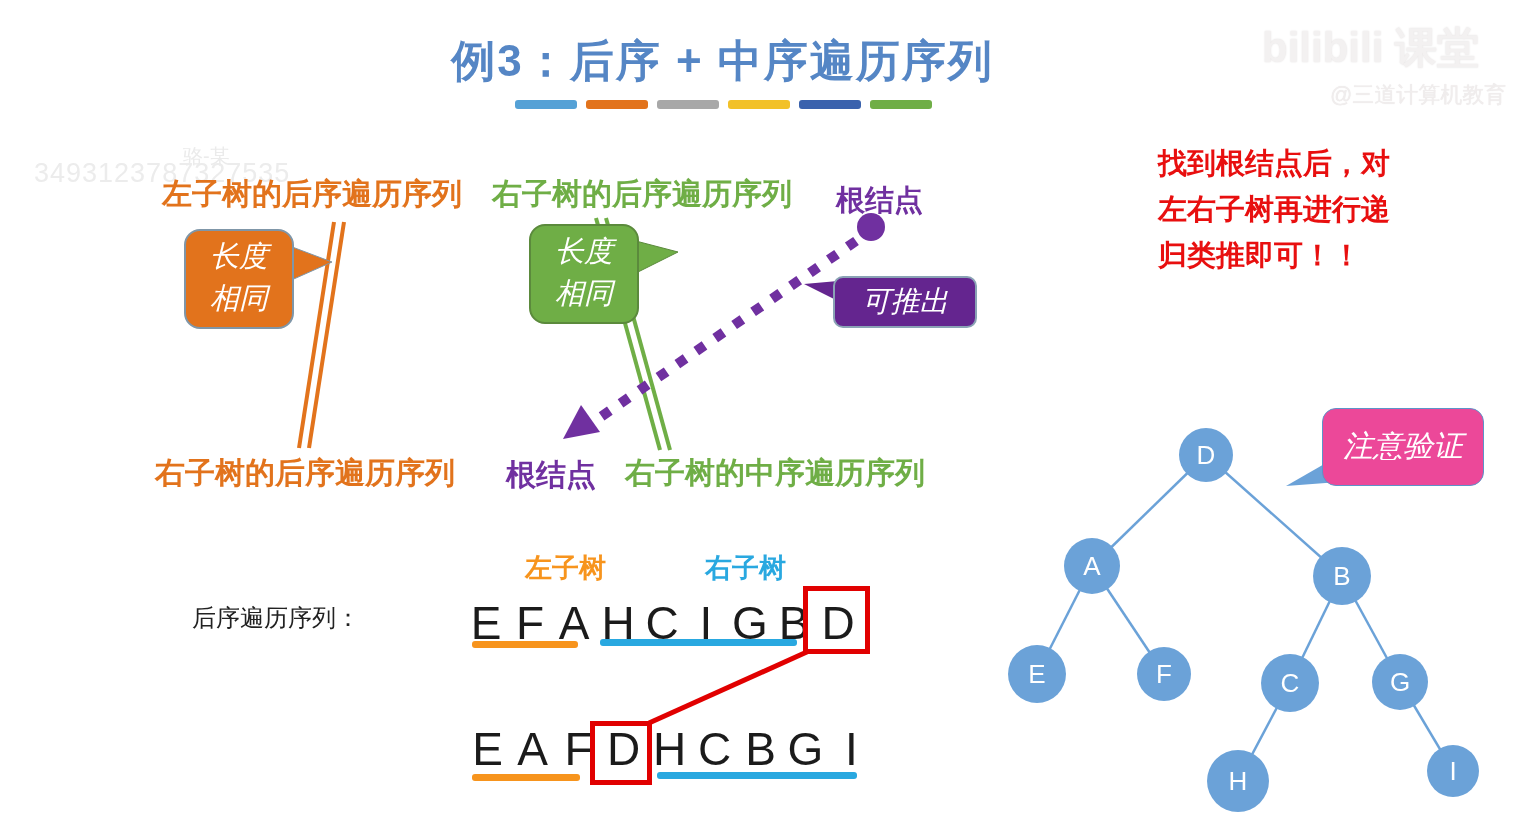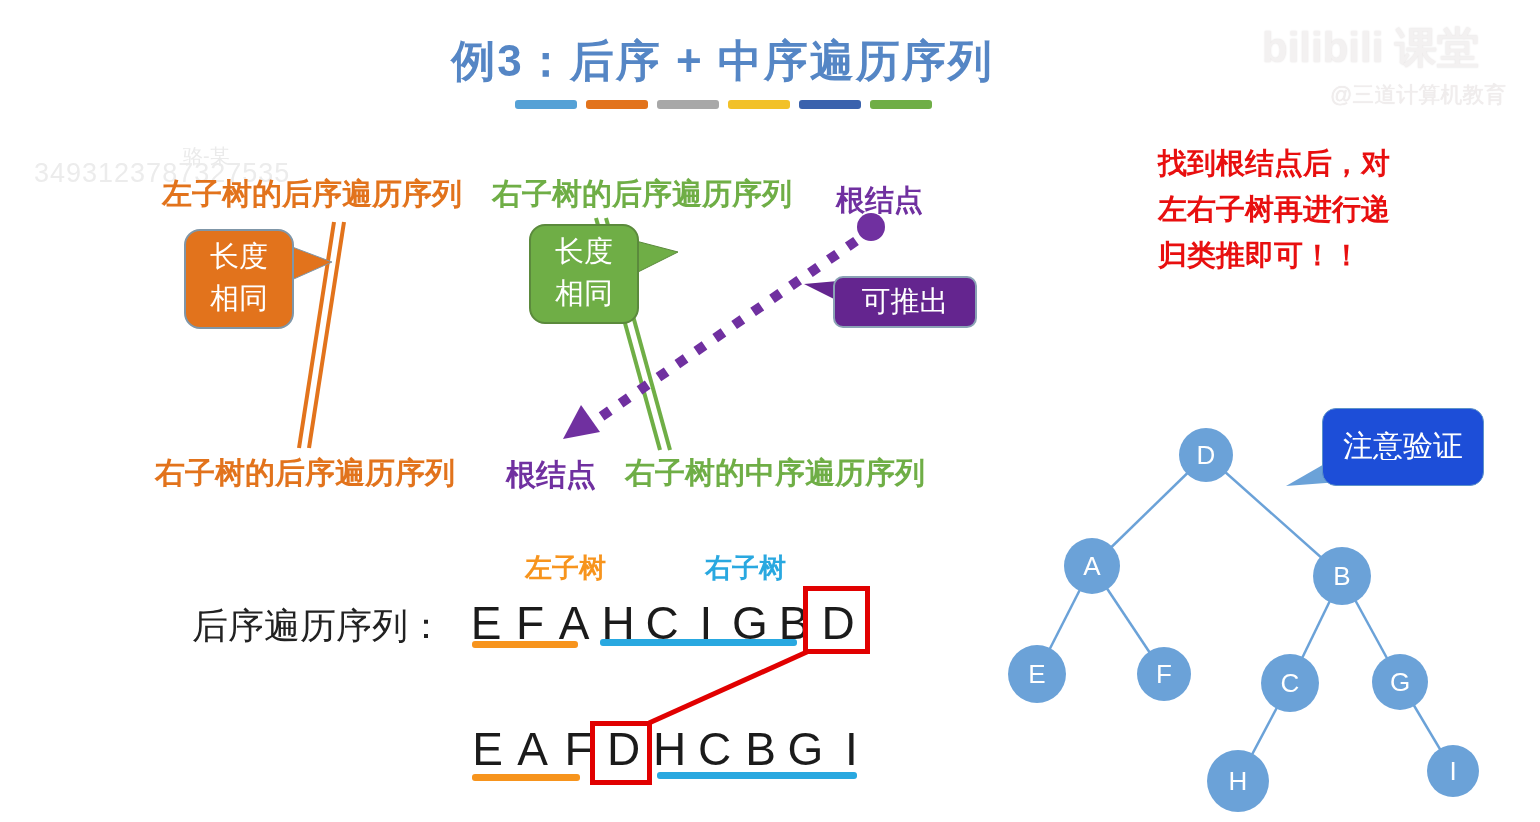--- a/index.html
+++ b/index.html
@@ -23,31 +23,31 @@
   
   .serif{font-family:"Liberation Serif","DejaVu Serif",serif;font-weight:bold;}
   .lbl-top-left{left:162px;top:174px;font-size:30px;color:#e2731c;}
   .lbl-top-right{left:492px;top:174px;font-size:30px;color:#6fae46;}
   .lbl-root-top{left:836px;top:181px;font-size:29px;color:#7030a0;}
   .lbl-bot-left{left:155px;top:453px;font-size:30px;color:#e2731c;}
   .lbl-root-bot{left:506px;top:455px;font-size:30px;color:#7030a0;}
   .lbl-bot-right{left:625px;top:453px;font-size:30px;color:#6fae46;}
   
   .bubble{border-radius:16px;color:#fff;text-align:center;
-          font-family:"Liberation Serif","DejaVu Serif",serif;}
+          font-family:"Liberation Serif","DejaVu Serif",serif;font-style:italic;}
   .bub-orange{left:184px;top:229px;width:106px;height:92px;background:#e2731c;border:2px solid #7f96a8;
               font-size:29px;line-height:42px;padding-top:4px;}
   .bub-green{left:529px;top:224px;width:106px;height:92px;background:#6fae46;border:2px solid #5b8a3c;
              font-size:29px;line-height:42px;padding-top:4px;}
   .bub-purple{left:833px;top:276px;width:140px;height:48px;background:#64258f;border:2px solid #8aa2b5;
               font-size:29px;line-height:46px;border-radius:10px;text-align:center;}
-  .bub-blue{left:1322px;top:408px;width:160px;height:76px;background:#1d4ed8;border:1px solid #5d93c9;
+  .bub-blue{left:1322px;top:408px;width:160px;height:76px;background:#ec4899;border:1px solid #5d93c9;
             font-size:30px;line-height:74px;border-radius:14px;}
   
-  .seq-label{font-family:Liberation Mono, monospace;font-size:36px;color:#222;}
+  .seq-label{font-family:Liberation Mono, monospace;font-size:24px;color:#222;}
   .grp{font-size:27px;font-weight:bold;margin-left:48px;}
   .letters span{position:absolute;font-size:46px;color:#1b1b1b;text-align:center;line-height:46px;}
   .uline{height:7px;border-radius:3px;}
   .redbox{border:5px solid #e10000;}
   
   .node{border-radius:50%;background:#6ba2d8;color:#fff;display:flex;align-items:center;
         justify-content:center;font-size:26px;}
   svg.overlay{position:absolute;left:0;top:0;z-index:1;}
   .z2{z-index:2;}
 </style>

